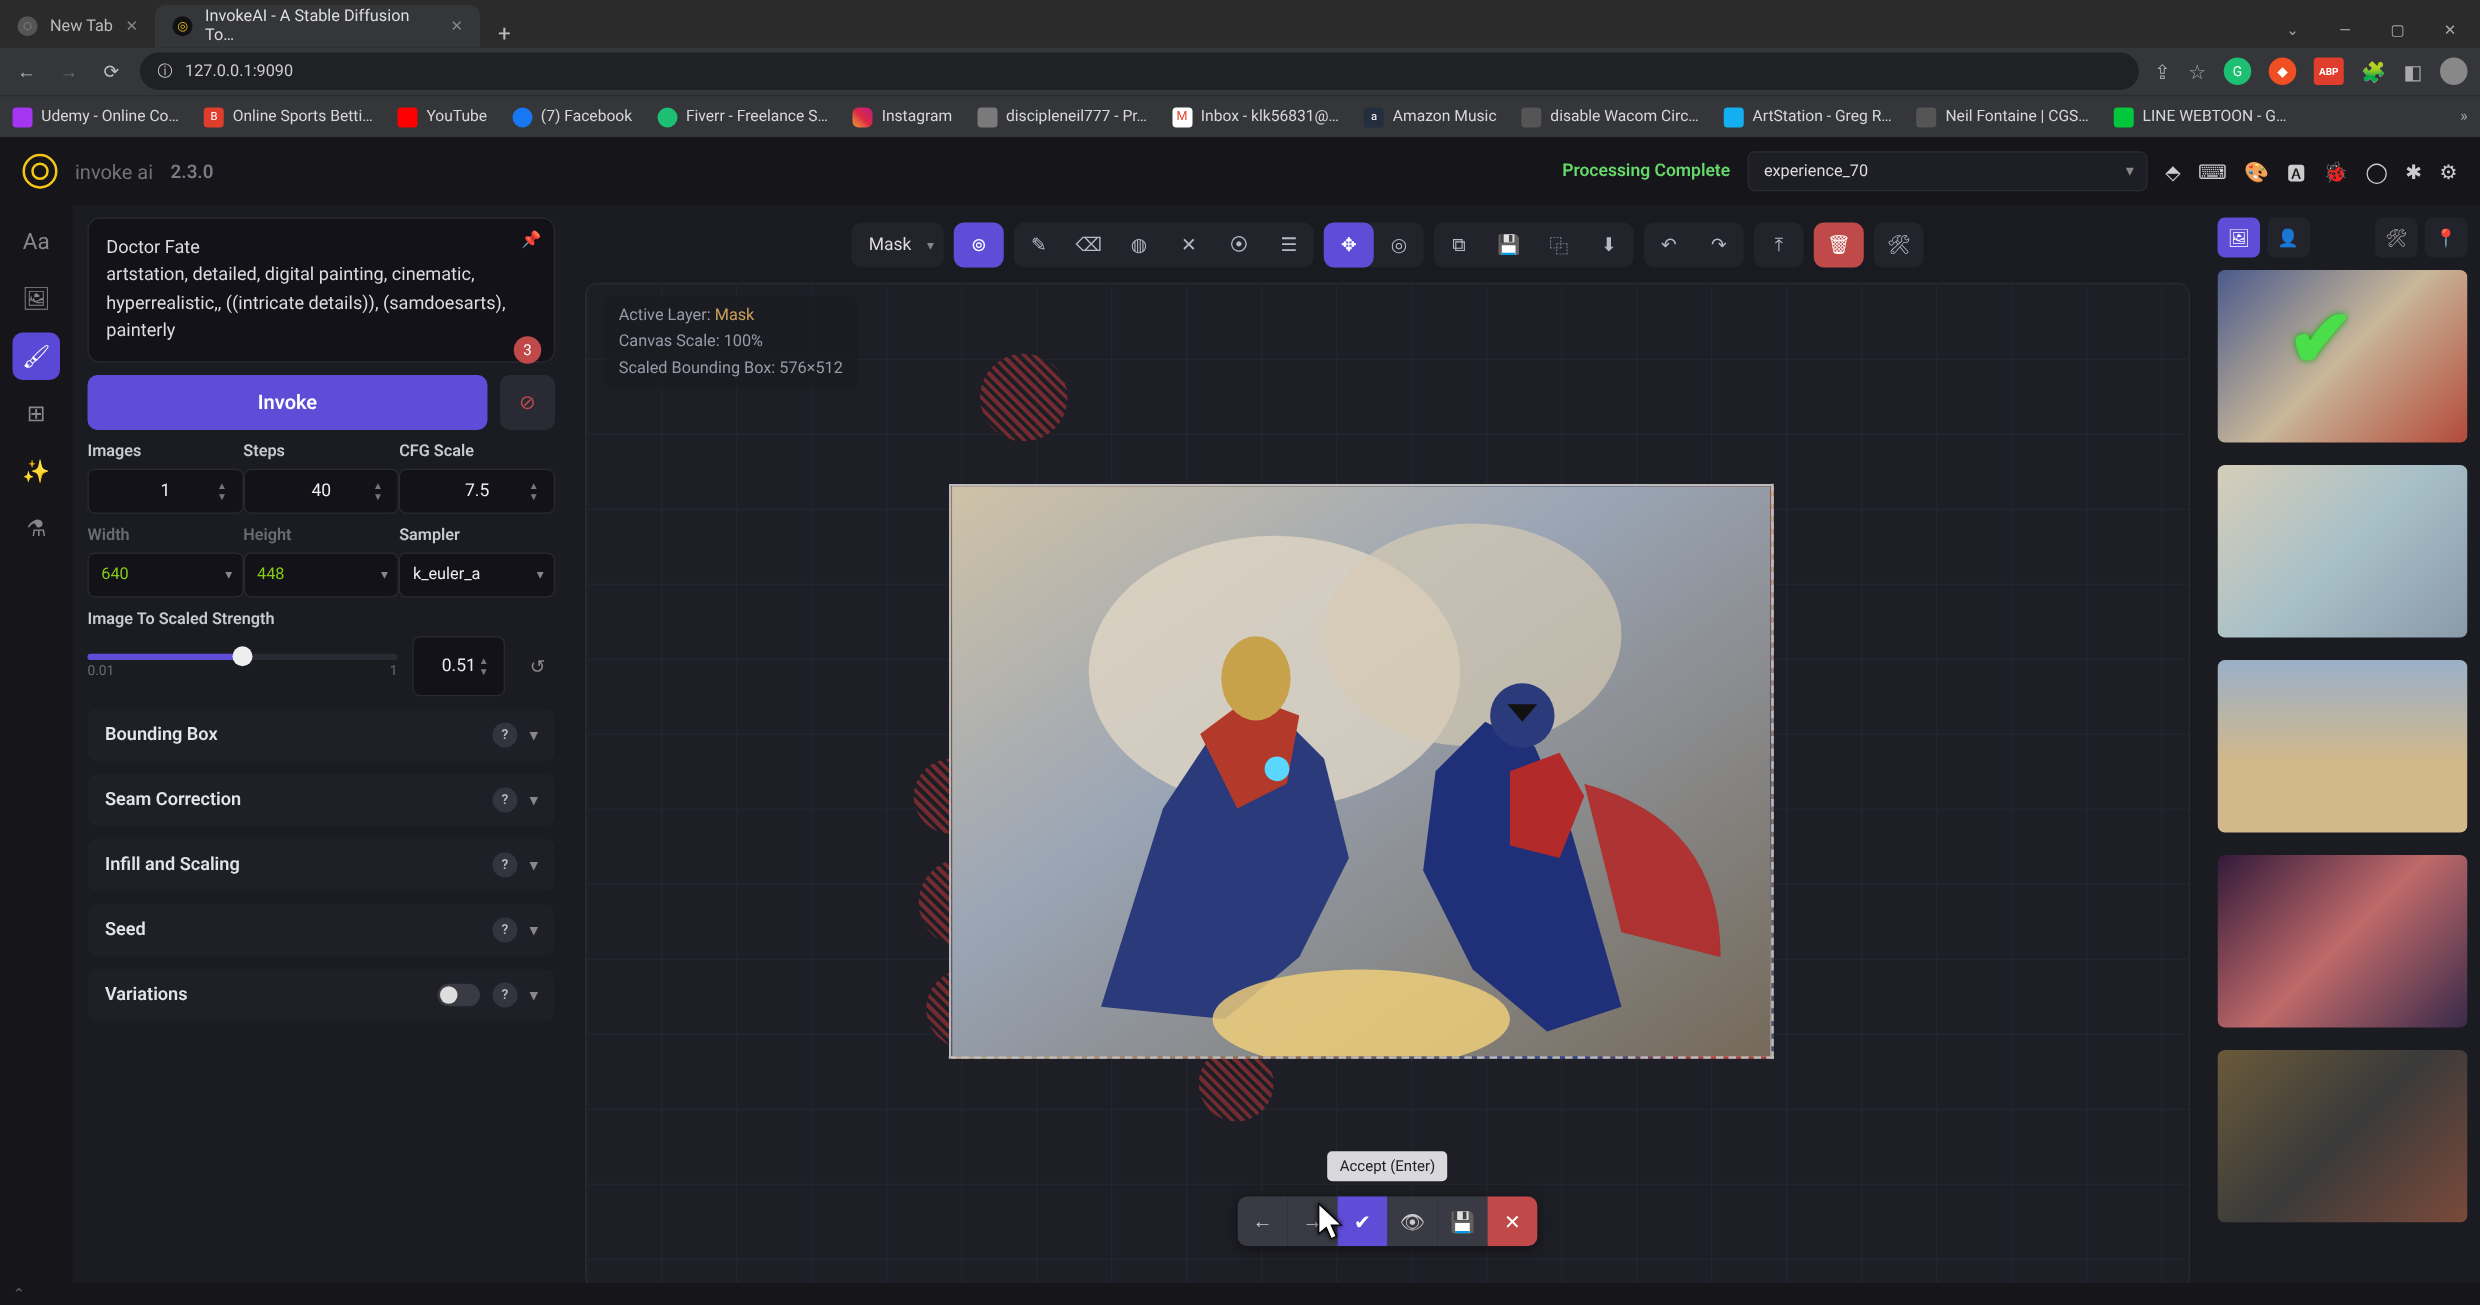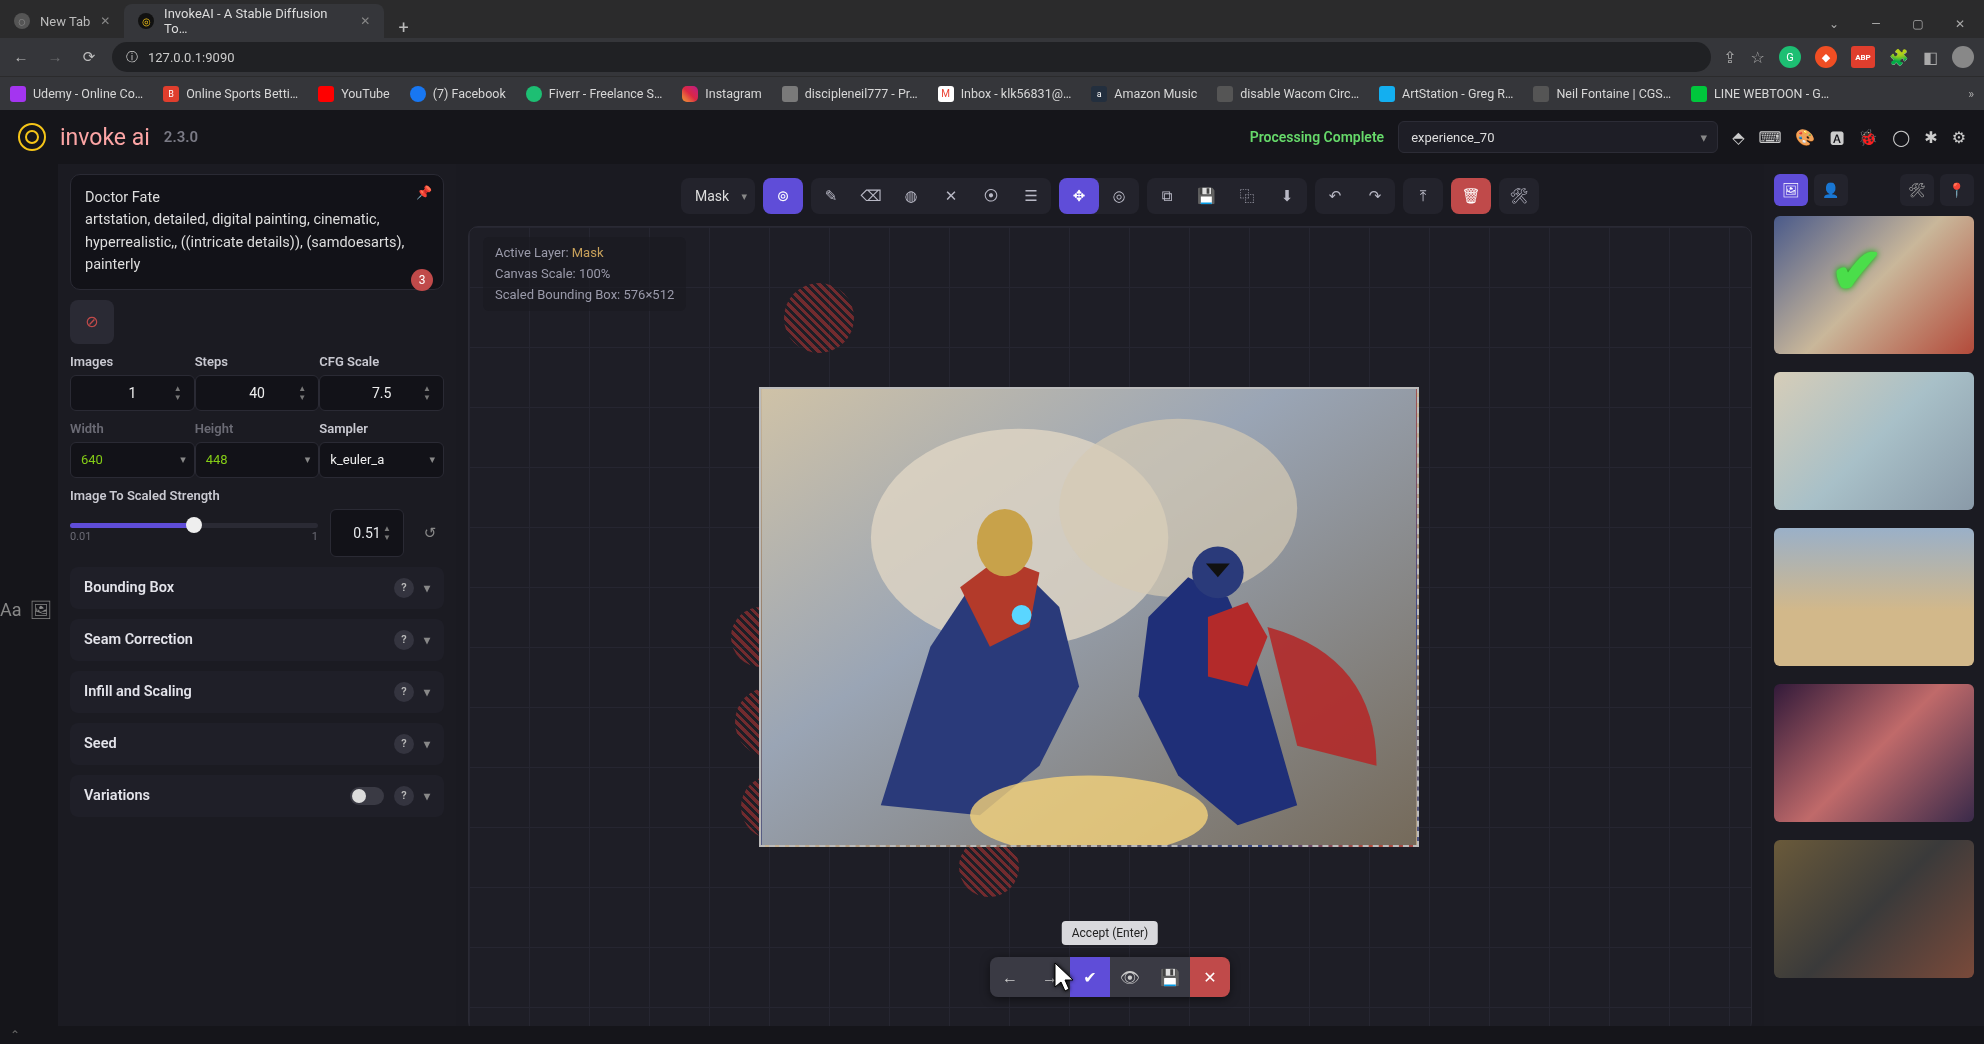--- a/index.html
+++ b/index.html
@@ -26,30 +26,30 @@
 .bookmarks-bar .bm .bfav{ width:16px;height:16px;border-radius:3px; }
 
 
 .app {
   position: absolute; top: 110px; left: 0; right: 0; bottom: 0;
   background: #15151a; display:flex; flex-direction:column;
 }
 .app-header { height: 54px; display:flex; align-items:center; padding:0 18px; gap:14px; background:#15151a; }
 .logo { width:28px; height:28px; border:2px solid #f5c518; border-radius:50%; display:flex; align-items:center; justify-content:center;}
 .logo::after{content:""; width:10px;height:10px;border:2px solid #f5c518;border-radius:50%;}
-.app-title { font-size:23px; color:#fca5a5;}
+.app-title { font-size:16px; color:#737373;}
 .app-version { font-size:15px; color:#7a7a85; font-weight:600;}
 .status-complete { color:#66d96a; font-size:14px; font-weight:600; margin-left:auto;}
 .model-select { background:#1e1e26; border:1px solid #2c2c36; height:32px; border-radius:6px; padding:0 30px 0 12px; font-size:13px; color:#ddd; display:flex; align-items:center; cursor:pointer; position:relative; min-width:320px;}
 .model-select::after{content:"▾"; position:absolute; right:10px; color:#888;}
 .hdr-icons{ display:flex; gap:14px; color:#ccc; font-size:16px;}
 .hdr-icons span{ cursor:pointer; }
 
 .app-body{ flex:1; display:flex; min-height:0;}
-.rail{ width:58px; background:#15151a; display:flex; align-items:center; padding-top:10px; gap:8px;text-align:center;}
+.rail{ width:58px; background:#15151a; display:flex; flex-direction:column; align-items:center; padding-top:10px; gap:8px;text-align:center;}
 .rail-item{ width:38px;height:38px;border-radius:8px;display:flex;align-items:center;justify-content:center;color:#888;cursor:pointer;font-size:18px;}
 .rail-item.active{ background:#5a48d6; color:#fff; }
 
 .side-panel{ width:398px; background:#1b1b22; display:flex; flex-direction:column; padding:10px 12px; gap:10px; overflow:hidden;}
 .prompt-box{ position:relative; background:#121218; border:1px solid #2a2a34; border-radius:10px; padding:12px 36px 12px 14px; font-size:14.5px; line-height:1.55; color:#ddd; min-height:110px;}
 .prompt-pin{ position:absolute; top:8px; right:10px; color:#777; font-size:13px;}
 .underline{ text-decoration-color:#c04a4a; text-underline-offset:3px;}
 .badge-count{ position:absolute; right:10px; bottom:-2px; background:#c04a4a; color:#fff; width:22px;height:22px;border-radius:50%; font-size:12px; display:flex; align-items:center; justify-content:center;}
 .neg-box{ position:relative; background:#121218; border:1px solid #2a2a34; border-radius:10px; padding:10px 14px; font-size:13.5px;color:#8c8c98;line-height:1.5; max-height:72px; overflow:hidden;}
 .neg-scroll{ position:absolute; right:4px; top:6px; width:6px; height:18px; background:#5a48d6; border-radius:3px;}
@@ -274,20 +274,21 @@
 
     <div class="side-panel">
       <div class="prompt-box">
         <span class="prompt-pin">📌</span>
         <span>Doctor Fate</span><br>
         <span class="underline">artstation</span><span>, detailed, digital painting, cinematic, hyperrealistic</span><span class="underline" style="text-decoration-color:#c04a4a">,</span><span>, ((intricate details)), (</span><span class="underline">samdoesarts</span><span>), painterly</span>
         <span class="badge-count">3</span>
       </div>
 
       <div class="invoke-row">
+        <button class="invoke-btn">Invoke</button>
         <div class="cancel-gen">
             <span>⊘</span>
           </div>
       </div>
 
       <div class="params-row">
         <div class="param">
             <label>Images</label>
           <div class="numbox">
               <span>1</span>

